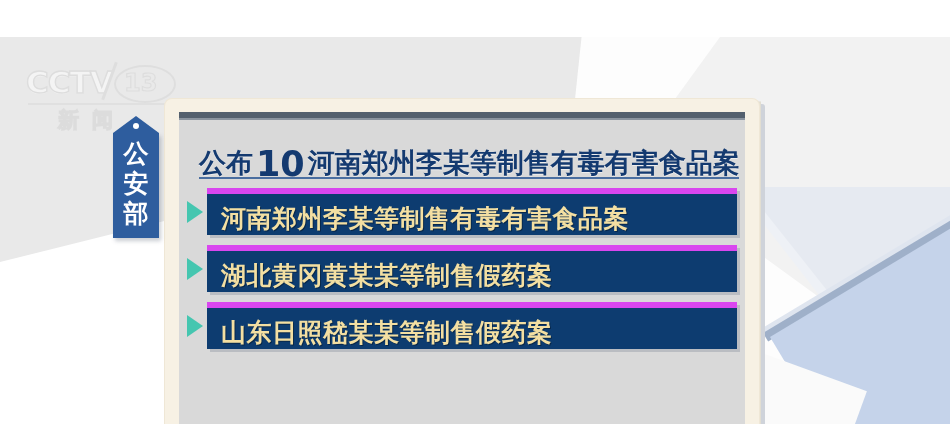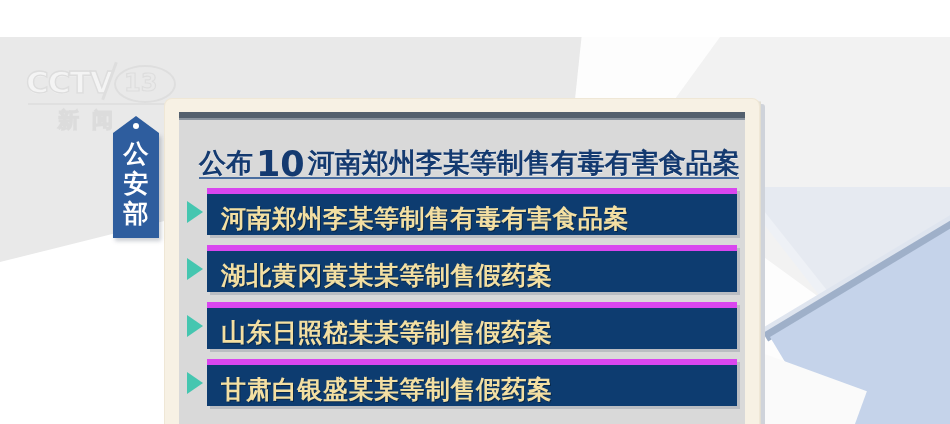--- a/index.html
+++ b/index.html
@@ -384,26 +384,20 @@
       </div>
 
       <div class="list-item">
         <div class="marker"></div>
         <div class="bar">
           <span class="bar-text">山东日照嵇某某等制售假药案</span>
         </div>
       </div>
 
 
-      <div class="list-item">
-        <div class="marker"></div>
-        <div class="bar">
-          <span class="bar-text">甘肃白银盛某某等制售假药案</span>
-        </div>
-      </div>
 
     </div>
   </div>
 
   <div class="ribbon">
     <div class="ribbon-cap">
       <div class="ribbon-dot"></div>
     </div>
     <div class="ribbon-body">
       <span class="ribbon-char">公</span>

